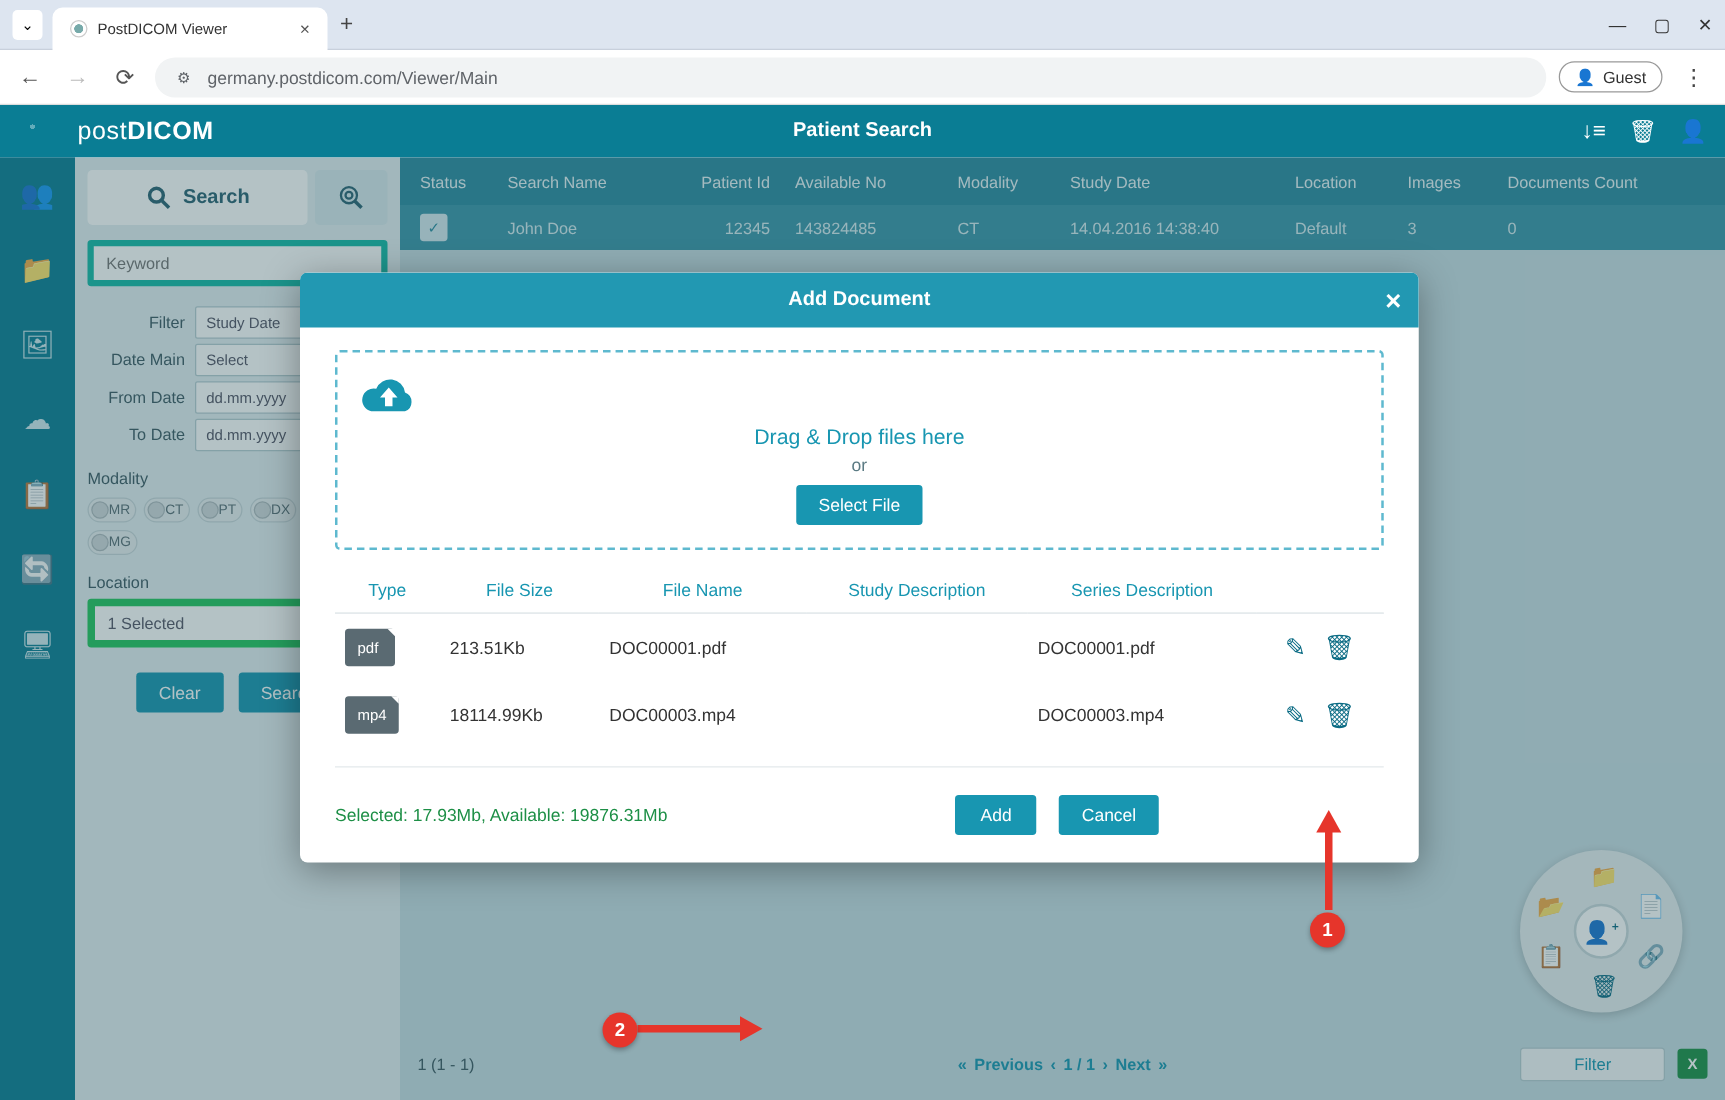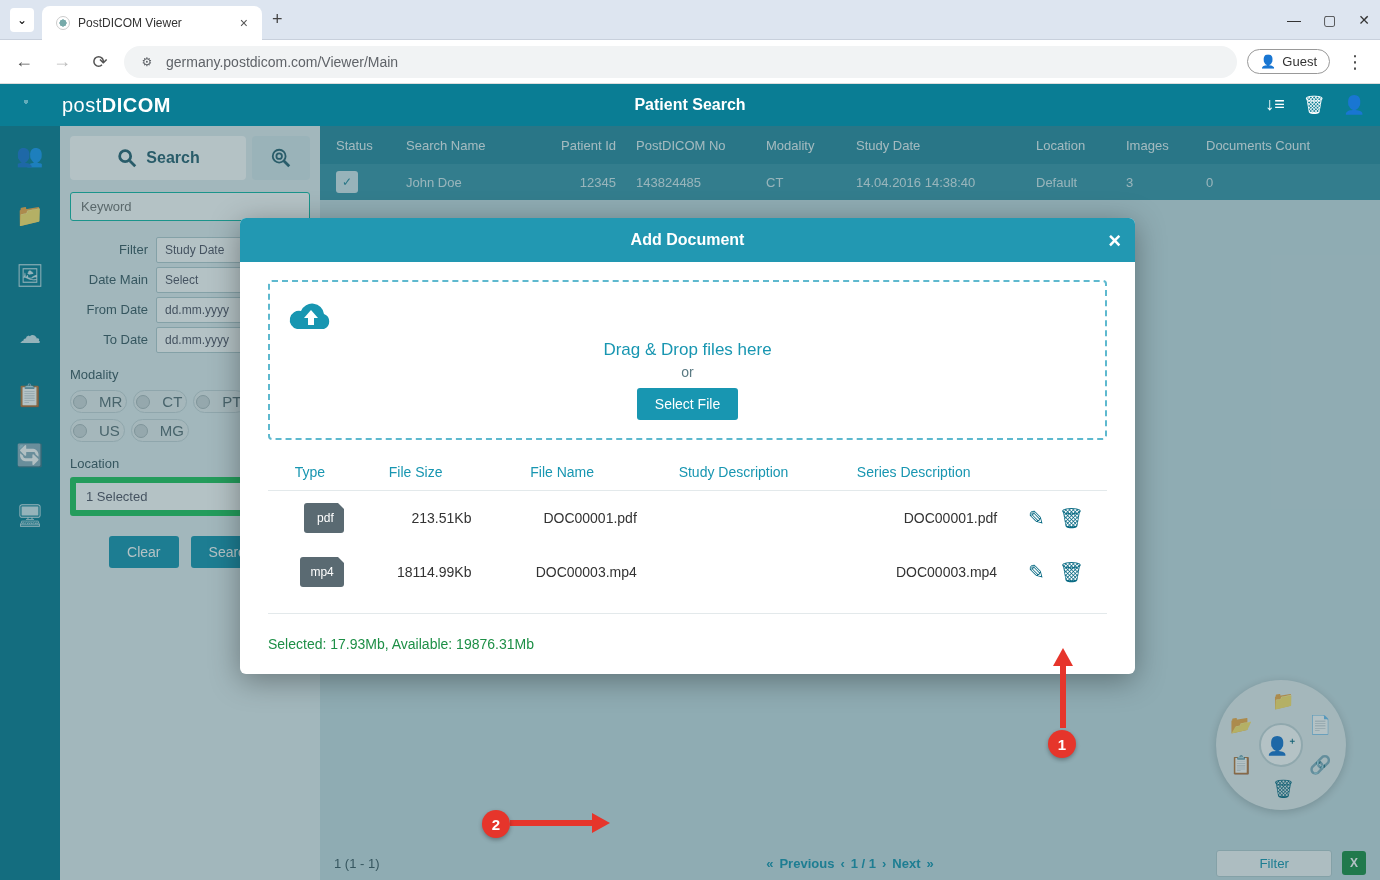--- a/index.html
+++ b/index.html
@@ -38,69 +38,69 @@
 .app-body { display:flex; height: calc(880px - 40px - 44px - 42px); position:relative; }
 .left-rail { width: 60px; background:#0a7d94; display:flex; flex-direction:column; align-items:center; padding-top:12px; gap:24px; color:#cfe8ee;}
 .left-rail .rail-icon { font-size:22px; cursor:pointer; width:36px; height:36px; display:flex; align-items:center; justify-content:center;}
 
 .search-panel { width: 260px; background:#e3eef1; padding:10px; position:relative; }
 .search-tabs { display:flex; gap:6px; margin-bottom:12px;}
 .search-tab { flex:1; background:#fff; border-radius:4px; display:flex; align-items:center; justify-content:center; gap:8px; height:44px; cursor:pointer; font-weight:600; color:#2a6373;}
 .search-tab.alt { flex:0 0 58px; background:#d7e9ed;}
 .search-tab svg{ width:22px; height:22px;}
 
-.keyword-box { width:100%; background:#fff; border:1px solid #14b8a6; border-radius:3px; padding:6px 10px; font-size:13px; color:#777; margin-bottom:16px;}
+.keyword-box { width:100%; background:#fff; border:5px solid #14b8a6; border-radius:3px; padding:6px 10px; font-size:13px; color:#777; margin-bottom:16px;}
 
 .filter-grid { display:grid; grid-template-columns: 80px 1fr; gap:4px 6px; font-size:13px; color:#3d5a63; margin-bottom:14px;}
 .filter-grid label{ text-align:right; padding:5px 2px;}
 .filter-grid .fld { background:#fff; border:1px solid #b6ccd2; border-radius:2px; padding:5px 8px; color:#556; font-size:12px;}
 
 .mod-label { font-size:13px; color:#3d5a63; margin-bottom:8px;}
 .mod-chips { display:flex; flex-wrap:wrap; gap:6px; margin-bottom:14px;}
-.chip { background:#e8eef0; border:1px solid #c7d5d9; border-radius:12px; padding:2px 4px 2px 2px; display:flex; align-items:center; gap:12px; font-size:15px; color:#5a6f76;}
+.chip { background:#e8eef0; border:1px solid #c7d5d9; border-radius:12px; padding:2px 4px 2px 2px; display:flex; align-items:center; gap:0; font-size:11px; color:#5a6f76;}
 .chip .dot{ width:14px; height:14px; border-radius:50%; background:#cfd8db; border:1px solid #aeb9bd;}
 
 .loc-label { font-size:13px; color:#3d5a63; margin-bottom:6px;}
 .loc-box { background:#fff; border:6px solid #22c55e; border-radius:3px; padding:6px 10px; font-size:13px; color:#556; margin-bottom:20px;}
 
 .panel-buttons { display:flex; gap:12px; justify-content:center;}
 .btn { background:#1896b1; color:#fff; border:none; padding:8px 18px; border-radius:3px; font-size:14px; cursor:pointer;}
 .btn.alt { background:#1896b1;}
 
 
 .results { flex:1; background:#c7dde3; position:relative;}
 .results-header { display:flex; background:#2a8ba0; color:#e6f3f6; font-size:13px; height:38px; align-items:center; padding:12px 6px;}
 .results-header .col { padding:0 10px;}
 .col-status{width:70px;} .col-name{width:130px;} .col-pid{width:100px;text-align:right;} .col-acc{width:130px;} .col-mod{width:90px;} .col-date{width:180px;} .col-loc{width:90px;} .col-img{width:80px;} .col-doc{width:140px;}
 .results-row { display:flex; background:#3a95a9; color:#d4ebf0; font-size:13px; height:36px; align-items:center; padding:0 6px;}
 .results-row .col{ padding:0 10px;}
 .status-ico { width:22px; height:22px; background:#d3e9ee; border-radius:3px; display:inline-flex; align-items:center; justify-content:center; color:#2a8ba0; font-size:12px;}
 
-.results-footer { position:absolute; bottom:0; left:0; right:0; height:34px; display:flex; align-items:center; padding:0 14px; font-size:13px; color:#3d5a63;}
+.results-footer { position:absolute; bottom:12px; left:0; right:0; height:34px; display:flex; align-items:center; padding:0 14px; font-size:13px; color:#3d5a63;}
 .pager { position:absolute; left:50%; transform:translateX(-50%); display:flex; align-items:center; gap:6px; color:#1896b1; font-weight:600;}
 .filter-btn { margin-left:auto; background:#f4f8f9; border:1px solid #b6ccd2; border-radius:3px; padding:5px 42px; color:#1896b1; cursor:pointer;}
 .excel-icon { width:24px; height:24px; background:#1d8f46; color:#fff; display:flex; align-items:center; justify-content:center; border-radius:3px; margin-left:10px; font-size:12px; font-weight:700;}
 
 
 .dim { position:absolute; inset:0; background:rgba(40,80,90,0.35); }
 
 
 .modal { position:absolute; left:240px; top:218px; width:895px; background:#fff; border-radius:6px; box-shadow:0 6px 30px rgba(0,0,0,0.35); overflow:hidden;}
 .modal-header { background:#2298b2; color:#fff; height:44px; display:flex; align-items:center; justify-content:center; font-size:16px; font-weight:600; position:relative;}
 .modal-close{ position:absolute; right:14px; top:10px; font-size:22px; cursor:pointer; color:#fff;}
 .modal-body { padding:18px 28px 4px 28px;}
 .dropzone { border:2px dashed #5eb9cf; border-radius:4px; padding:18px; text-align:center; color:#1896b1; margin-bottom:14px;}
 .dropzone .cloud { font-size:40px; line-height:1;}
 .dropzone .dd-text { font-size:17px; font-weight:500; margin-top:4px;}
 .dropzone .or { color:#5a7a83; font-size:14px; margin:4px 0 8px 0;}
 .select-file-btn { background:#1896b1; color:#fff; border:none; padding:8px 18px; border-radius:3px; font-size:14px; cursor:pointer;}
 
 .file-table { width:100%; border-collapse:collapse;}
 .file-table th { color:#1896b1; font-weight:500; font-size:14px; padding:10px 8px; text-align:center; border-bottom:1px solid #e3e9eb;}
-.file-table td { font-size:14px; color:#333; padding:12px 8px; text-align:right;}
+.file-table td { font-size:14px; color:#333; padding:12px 8px; text-align:left;}
 .type-badge { background:#5a6a72; color:#fff; font-size:12px; padding:8px 10px; border-radius:3px; display:inline-block; min-width:40px; position:relative;}
 .type-badge::before{ content:''; position:absolute; top:0; right:0; border-top:6px solid #fff; border-left:6px solid transparent;}
 .row-actions { display:flex; gap:14px; justify-content:center; color:#0a6b84; font-size:20px;}
 .row-actions span{cursor:pointer;}
 
 .modal-sep { height:1px; background:#e3e9eb; margin:14px 0 0 0;}
 .modal-footer { display:flex; align-items:center; padding:18px 28px 22px 28px;}
 .footer-status { color:#1d8f46; font-size:14px; font-weight:500;}
 .footer-buttons { margin-left:auto; display:flex; gap:18px; position:relative; left:-180px;}
 .btn-add { background:#1896b1; color:#fff; padding:8px 20px; border:none; border-radius:3px; cursor:pointer; font-size:14px;}
@@ -242,21 +242,21 @@
       <button class="btn">Clear</button>
       <button class="btn alt">Search</button>
     </div>
   </div>
 
   <div class="results">
     <div class="results-header">
       <div class="col col-status">Status</div>
       <div class="col col-name">Search Name</div>
       <div class="col col-pid">Patient Id</div>
-      <div class="col col-acc">PostDICOM No</div>
+      <div class="col col-acc">Available No</div>
       <div class="col col-mod">Modality</div>
       <div class="col col-date">Study Date</div>
       <div class="col col-loc">Location</div>
       <div class="col col-img">Images</div>
       <div class="col col-doc">Documents Count</div>
     </div>
     <div class="results-row">
       <div class="col col-status"><span class="status-ico">✓</span></div>
       <div class="col col-name">John Doe</div>
       <div class="col col-pid">12345</div>
@@ -352,20 +352,24 @@
                 <span>🗑</span>
               </div>
             </td>
         </tr>
       </tbody>
     </table>
     <div class="modal-sep"></div>
   </div>
   <div class="modal-footer">
     <span class="footer-status">Selected: 17.93Mb, Available: 19876.31Mb</span>
+    <div class="footer-buttons">
+      <button class="btn-add">Add</button>
+      <button class="btn-cancel">Cancel</button>
+    </div>
   </div>
 </div>
 
 <div class="arrow1">
     <div class="head"></div>
     <div class="shaft"></div>
   </div>
 <div class="marker" style="left:1048px; top:730px;">1</div>
 <div class="arrow2">
     <div class="shaft"></div>

